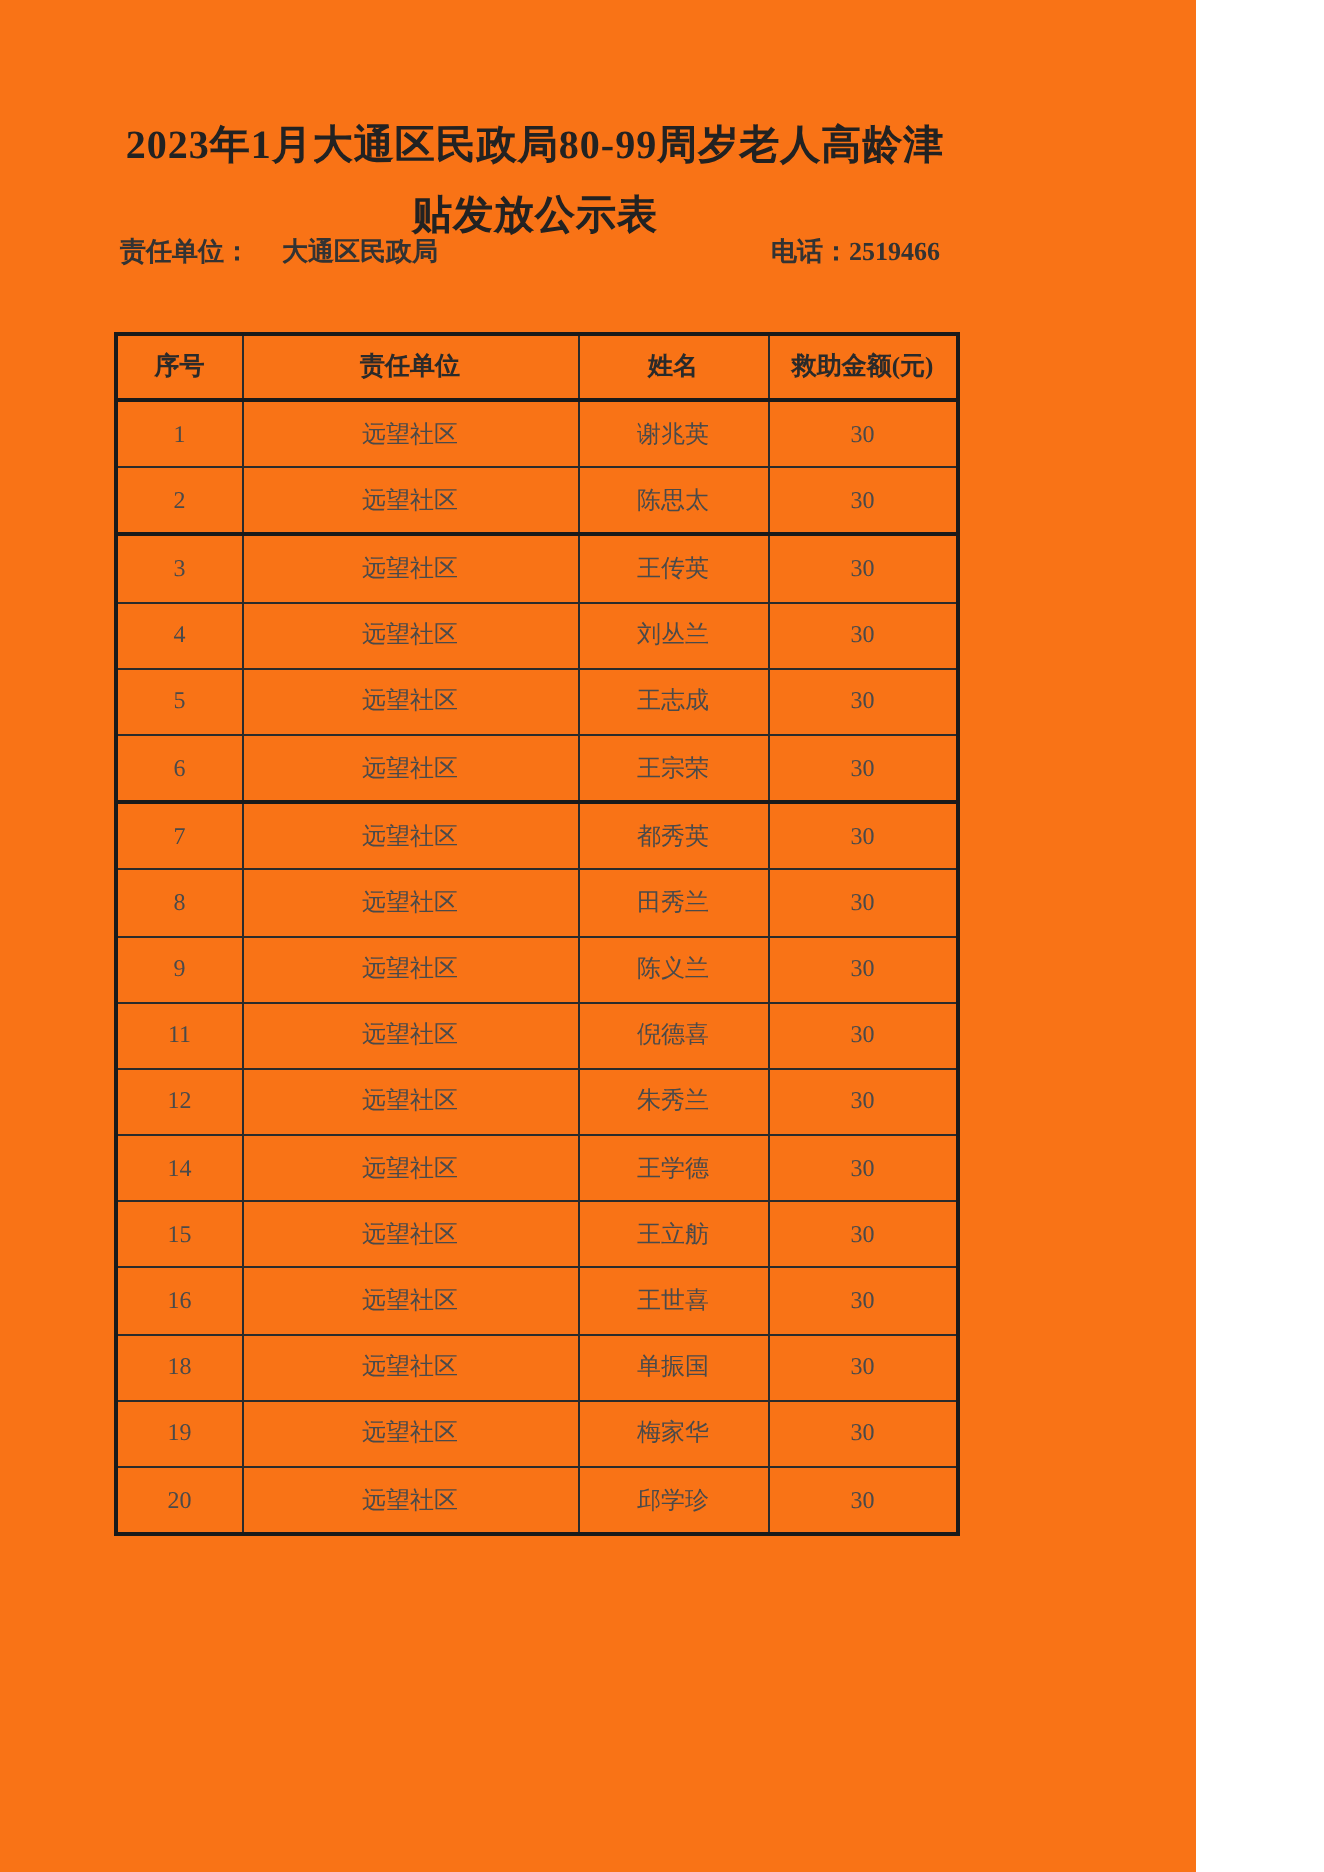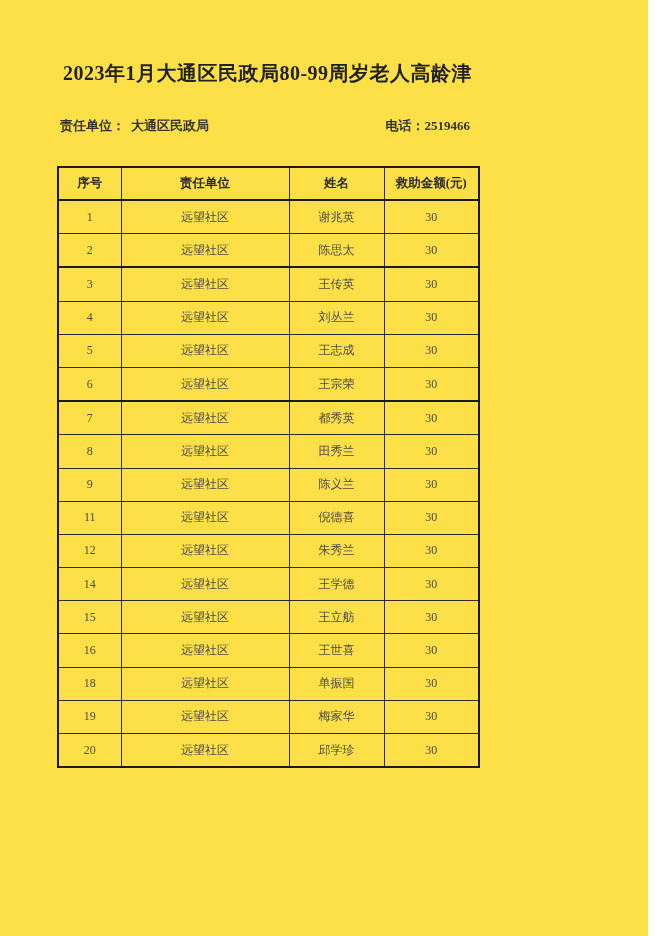--- a/index.html
+++ b/index.html
@@ -2,23 +2,23 @@
 <html><head>
 <meta charset="utf-8">
 <style>
   html, body {
     margin: 0;
     padding: 0;
     background: #ffffff;
   }
   .page {
     position: relative;
-    width: 648px;
+    width: 598px;
     height: 936px;
-    background: #fde047;
+    background: #f97316;
     font-family: "Liberation Serif", "DejaVu Serif", serif;
     color: #333333;
     overflow: hidden;
   }
   .title-block {
     position: absolute;
     left: 57px;
     top: 56px;
     width: 421px;
     text-align: center;
@@ -37,21 +37,21 @@
     font-size: 13px;
     font-weight: bold;
     color: #333333;
   }
   .meta-left {
     position: absolute;
     left: 3px;
     top: 0;
     white-space: nowrap;
   }
-  .meta-left .unit-value { margin-left: 6px; }
+  .meta-left .unit-value { margin-left: 16px; }
   .meta-right {
     position: absolute;
     right: 8px;
     top: 0;
     white-space: nowrap;
   }
   table.roster {
     position: absolute;
     left: 57px;
     top: 166px;
@@ -93,20 +93,21 @@
     border-bottom: 2px solid #1a1a1a;
   }
 </style>
 </head>
 <body>
 
 <div class="page">
 
   <div class="title-block">
     <div>2023年1月大通区民政局80-99周岁老人高龄津</div>
+    <div>贴发放公示表</div>
   </div>
 
   <div class="meta-row">
     <span class="meta-left">
       <span>责任单位：</span><span class="unit-value">大通区民政局</span>
     </span>
     <span class="meta-right">
       <span>电话：</span><span>2519466</span>
     </span>
   </div>

